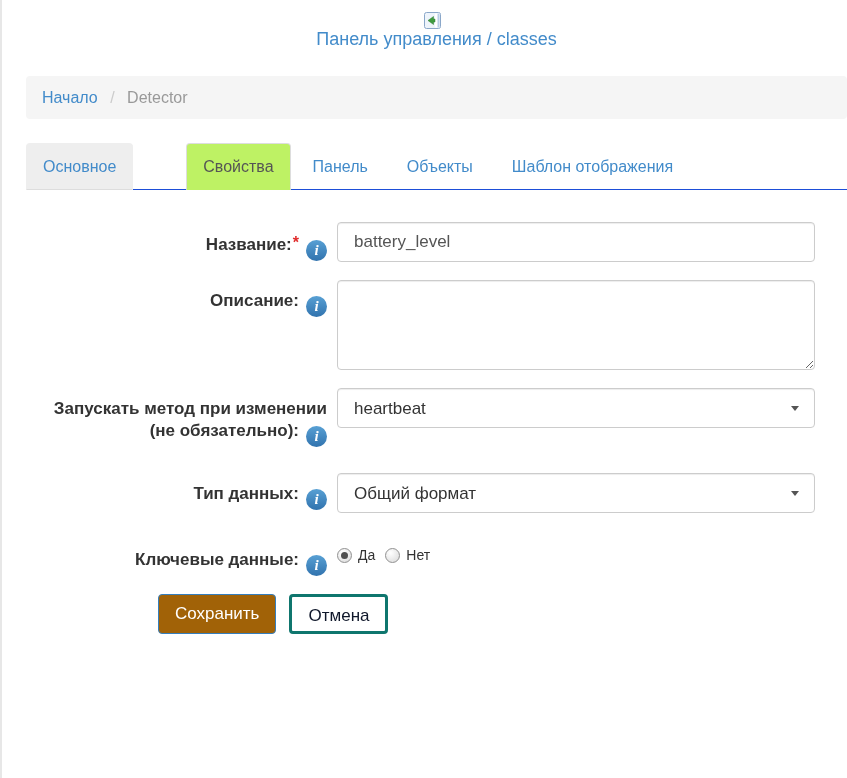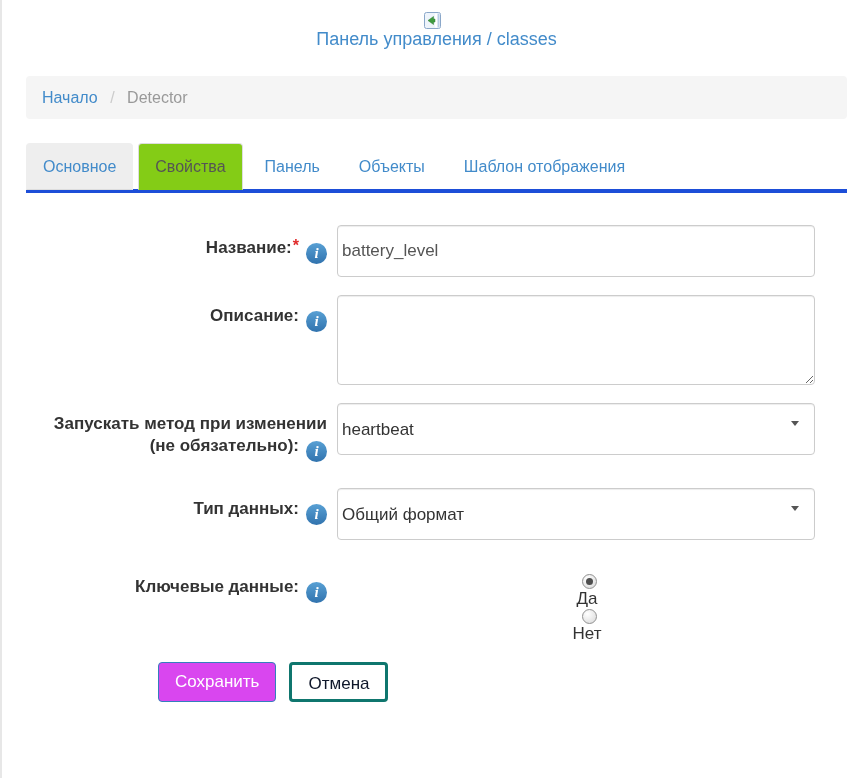--- a/index.html
+++ b/index.html
@@ -21,29 +21,29 @@
     margin:26px 0 0 24px; background:#f5f5f5; border-radius:4px;
     padding:11px 16px; font-size:16px; line-height:21px;
   }
   .crumb-home { color:#428bca; text-decoration:none; }
   .crumb-sep { color:#ccc; margin:0 8px; }
   .crumb-current { color:#999; }
 
   
   .tabs {
     margin:24px 0 0 24px; padding:0; list-style:none;
-    display:flex; border-bottom:4px solid #1d4ed8;text-align:center;
+    display:flex; border-bottom:1px solid #1d4ed8;text-align:center;
   }
   .tab {
     font-size:16px; line-height:21px; padding:12px 16px; margin:0 5px -1px 0;
     border:1px solid transparent; border-radius:4px 4px 0 0;
     color:#428bca; cursor:pointer; white-space:nowrap;
   }
   .tab.hovered { background:#eee; border-color:#eee #eee #ddd; }
-  .tab.active { background:#84cc16; border-color:#ddd #ddd transparent; color:#555; cursor:default; }
+  .tab.active { background:#bef264; border-color:#ddd #ddd transparent; color:#555; cursor:default;margin-left:48px; }
 
   
   .form { margin-top:32px; }
   .form-row { display:flex; margin-bottom:18px; }
   .form-row.mb22 { margin-bottom:22px; }
   .form-row.mb26 { margin-bottom:26px;justify-content:flex-end; }
   .label-col {
     width:325px; flex:0 0 325px; text-align:right; padding-top:10px;
     font-weight:bold; font-size:17px; line-height:22px; color:#333;
   }
@@ -52,60 +52,60 @@
   .info-icon {
     display:inline-block; width:21px; height:21px; border-radius:50%;
     background:linear-gradient(180deg,#58a0d4,#3173ae);
     color:#fff; font-family:"Liberation Serif", serif; font-style:italic; font-weight:bold;
     font-size:15px; line-height:21px; text-align:center;
     vertical-align:-5px; margin-left:7px;
   }
   .control-col { margin-left:10px; flex:1; }
 
   .text-input {
-    width:478px; height:52px; border:1px solid #ccc; border-radius:4px;
-    padding:0 4px; font-size:17px; color:#555; background:#fff;
+    width:478px; height:40px; border:1px solid #ccc; border-radius:4px;
+    padding:0 16px; font-size:17px; color:#555; background:#fff;
     font-family:inherit; box-shadow:inset 0 1px 1px rgba(0,0,0,.075); outline:none;
   }
   textarea.text-input { height:90px; padding:8px 12px; resize:both; display:block; }
   .input-short { width:196px; }
 
   .select-wrap { position:relative; width:478px; }
   select.text-input {
     -webkit-appearance:none; appearance:none; padding-right:30px; color:#333;
   }
   .select-arrow {
     position:absolute; right:16px; top:18px; width:0; height:0; pointer-events:none;
     border-left:4px solid transparent; border-right:4px solid transparent;
     border-top:5px solid #555;
   }
 
   .help-inline {
     display:inline-block; vertical-align:top; margin-left:12px; padding-top:8px;
     font-size:17px; line-height:25px; width:168px; color:#333;
   }
 
-  .radio-group { padding-top:8px; font-size:17px; display:flex; align-items:center;flex-direction:column; }
+  .radio-group { padding-top:8px; font-size:14px; display:flex; align-items:center; }
   .radio {
     width:15px; height:15px; border-radius:50%; border:1px solid #919191;
     background:radial-gradient(circle at 35% 30%, #ffffff, #d8d8d8);
     display:inline-block; position:relative; margin-right:6px; flex:0 0 auto; cursor:pointer;
   }
   .radio.checked::after {
     content:""; position:absolute; left:3px; top:3px; width:7px; height:7px;
     border-radius:50%; background:#4e4e4e;
   }
   .radio-label { margin-right:10px; cursor:pointer; }
 
   .buttons { margin:10px 0 0 156px; display:flex; gap:13px; }
   .btn {
     height:40px; padding:0 16px; border-radius:4px; font-size:17px;
     font-family:inherit; cursor:pointer; line-height:38px;
   }
-  .btn-primary { background:#d946ef; border:1px solid #357ebd; color:#fff; }
+  .btn-primary { background:#a16207; border:1px solid #357ebd; color:#fff; }
   .btn-default { background:#fff; border:3px solid #0f766e; color:#0f172a;text-align:center; }
 </style>
 </head>
 <body>
 
 <div class="header">
   <svg class="app-icon" viewBox="0 0 17 17">
     <rect x="0.5" y="0.5" width="16" height="16" rx="2" fill="#eef4fb" stroke="#8aa7c9"></rect>
     <rect x="11" y="1.5" width="4.5" height="14" fill="#ffffff"></rect>
     <rect x="13.5" y="1.5" width="2" height="14" fill="#b8cde6"></rect>

